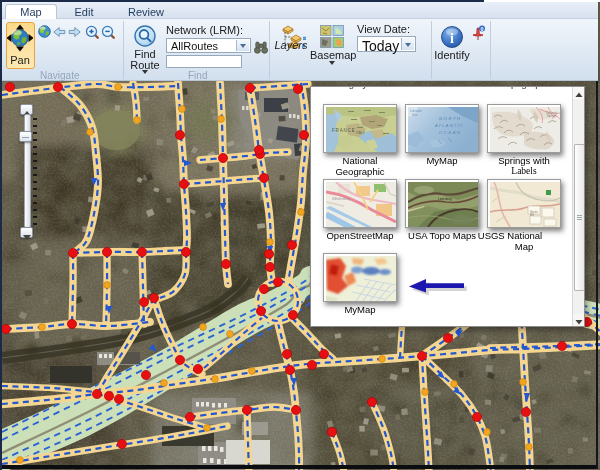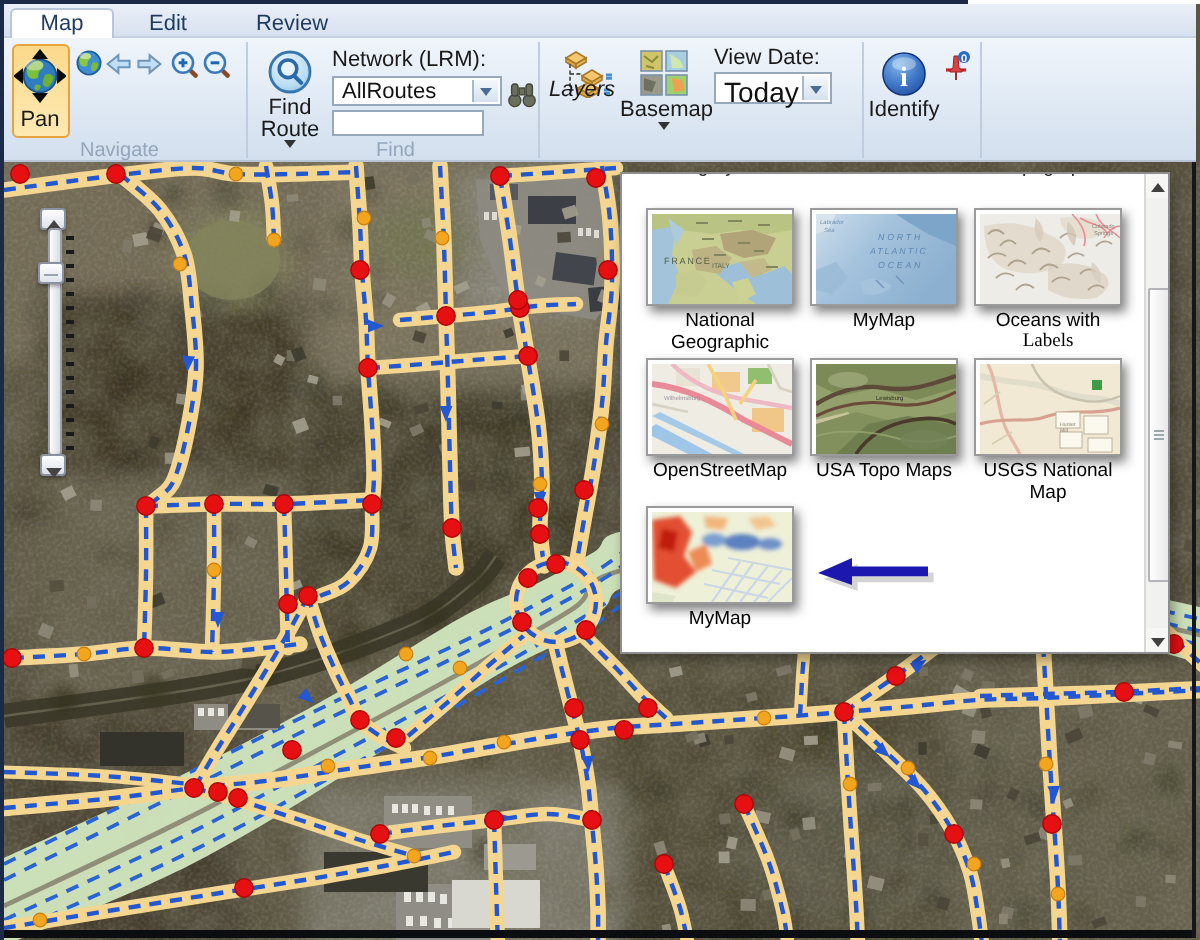--- a/index.html
+++ b/index.html
@@ -939,21 +939,21 @@
 <path d="M44,4 Q50,9 47,16 Q42,11 44,4 Z" fill="#cfc5b4" opacity="0.8"></path>
 <path d="M56,24 Q62,28 60,35 Q54,30 56,24 Z" fill="#d7cec0" opacity="0.8"></path>
 <g stroke="#e88c96" stroke-width="0.8" fill="none">
 <path d="M50,2 C56,6 60,4 64,10 M58,0 C60,6 66,8 70,12 M62,12 C64,8 68,6 70,6"></path>
 <path d="M46,0 C50,4 54,10 52,16"></path>
 </g>
 <text x="56" y="7" font-size="2.8" fill="#8a8274">Colorado</text>
 <text x="57" y="10.4" font-size="2.8" fill="#8a8274">Springs</text>
 </svg>
       </div>
-      <div class="cap" style="left:162px;top:68px;width:102px;">Oceans with</div>
+      <div class="cap" style="left:162px;top:68px;width:102px;">Springs with</div>
       <div class="cap" style="left:162px;top:79px;width:102px;font-family:Liberation Serif, serif;">Labels</div>
   <div class="th" style="left:12px;top:92px;">
         <svg width="70" height="45" viewBox="0 0 70 45">
 <rect width="70" height="45" fill="#efece3"></rect>
 <path d="M-4,34 L18,45 L30,45 L2,30 Z" fill="#9ec6e6"></path>
 <path d="M0,26 L34,42 L40,45 L46,45 L4,24 Z" fill="#a5cae8"></path>
 <rect x="30" y="4" width="14" height="10" fill="#f2c98c"></rect>
 <rect x="48" y="2" width="12" height="8" fill="#8fbf6f"></rect>
 <rect x="50" y="22" width="16" height="12" fill="#f0c788"></rect>
 <rect x="12" y="2" width="12" height="9" fill="#e8e3d4"></rect>
@@ -995,21 +995,21 @@
             <rect x="52" y="26" width="12" height="9"></rect>
 <rect x="40" y="34" width="11" height="8"></rect>
             <rect x="54" y="37" width="12" height="7"></rect>
 </g>
 <rect x="56" y="8" width="5" height="5" fill="#3f9b45"></rect>
 <path d="M6,40 L16,34 M2,20 L10,14" stroke="#d8cdb2" stroke-width="1"></path>
 <text x="40" y="31" font-size="2.6" fill="#8a8270">Hunter</text>
 <text x="40" y="34" font-size="2.6" fill="#8a8270">Mill</text>
 </svg>
       </div>
-      <div class="cap" style="left:162px;top:143px;width:102px;">USGS National</div>
+      <div class="cap" style="left:148px;top:143px;width:102px;">USGS National</div>
       <div class="cap" style="left:162px;top:154px;width:102px;">Map</div>
   <div class="th" style="left:12px;top:166px;">
         <svg width="70" height="45" viewBox="0 0 70 45">
 <defs>
             <filter id="mb" x="-40%" y="-40%" width="180%" height="180%">
               <feGaussianBlur stdDeviation="1.1"></feGaussianBlur>
             </filter>
           </defs>
 <rect width="70" height="45" fill="#eef0d8"></rect>
 <g filter="url(#mb)">

